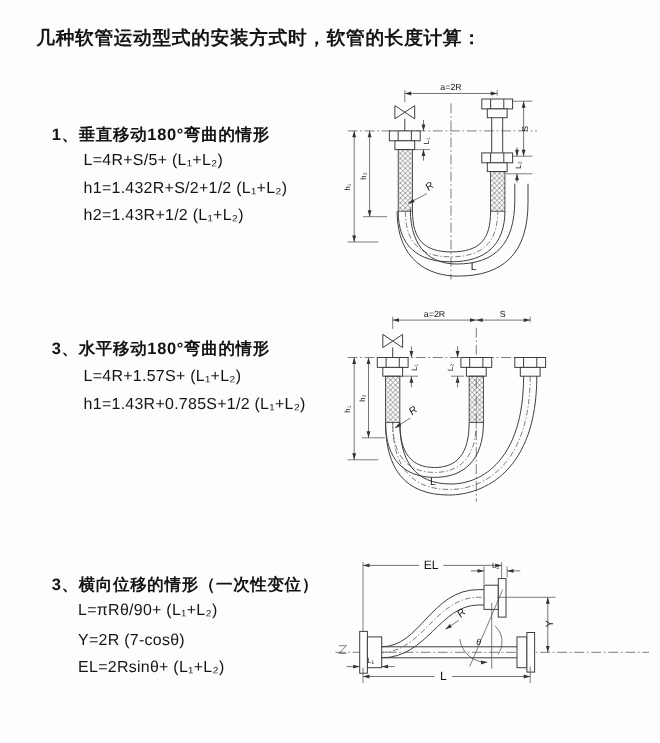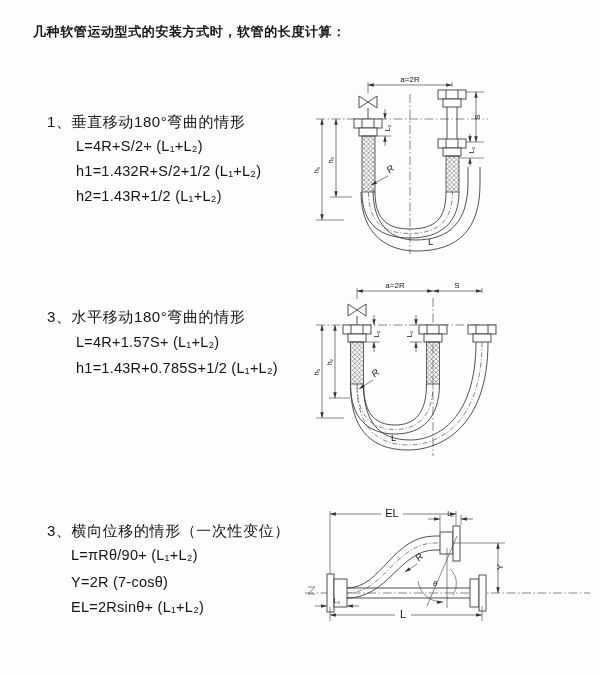--- a/index.html
+++ b/index.html
@@ -1,20 +1,20 @@
 <!DOCTYPE html>
 <html><head>
 <meta charset="utf-8">
 <style>
   html,body{margin:0;padding:0;background:#fff}
   .page{position:relative;width:600px;height:675px;background:#fdfdfd;overflow:hidden;
         font-family:"Liberation Sans","DejaVu Sans",sans-serif;color:#141414}
   .t{position:absolute;white-space:nowrap}
-  .title{font-size:13px;font-weight:bold;letter-spacing:.6px}
-  .heading{font-size:15px;font-weight:normal;letter-spacing:.6px}
+  .title{font-size:17px;font-weight:bold;letter-spacing:.6px}
+  .heading{font-size:15px;font-weight:bold;letter-spacing:.6px}
   .formula{font-size:14.5px;letter-spacing:.25px}
   svg{position:absolute;overflow:visible}
   .ln{fill:none;stroke:#3d3d3d;stroke-width:.9}
   .thin{fill:none;stroke:#4a4a4a;stroke-width:.65}
   .cl{fill:none;stroke:#4a4a4a;stroke-width:.65;stroke-dasharray:9 2.5 1.5 2.5}
   .cls{fill:none;stroke:#4a4a4a;stroke-width:.65;stroke-dasharray:5 2 1.2 2}
   .dim{fill:none;stroke:#3d3d3d;stroke-width:.65}
   .fit{fill:#fdfdfd;stroke:#3d3d3d;stroke-width:.9}
   .braid{fill:url(#hatch);stroke:#3d3d3d;stroke-width:.8}
   text{fill:#161616;font-family:"Liberation Sans","DejaVu Sans",sans-serif}
@@ -36,21 +36,21 @@
       </marker>
       <pattern id="hatch" width="4.5" height="4.5" patternUnits="userSpaceOnUse">
         <path d="M0,4.5 L4.5,0 M0,0 L4.5,4.5" stroke="#5a5a5a" stroke-width="0.55"></path>
       </pattern>
     </defs>
   </svg>
 
   <div class="t title" style="left:33px;top:23px">几种软管运动型式的安装方式时，软管的长度计算：</div>
 
   <div class="t heading" style="left:47px;top:113px">1、垂直移动180°弯曲的情形</div>
-  <div class="t formula" style="left:76px;top:138px">L=4R+S/2+ (L₁+L₂)</div>
+  <div class="t formula" style="left:76px;top:138px">L=4R+S/5+ (L₁+L₂)</div>
   <div class="t formula" style="left:76px;top:163px">h1=1.432R+S/2+1/2 (L₁+L₂)</div>
   <div class="t formula" style="left:76px;top:188px">h2=1.43R+1/2 (L₁+L₂)</div>
 
   <div class="t heading" style="left:47px;top:308px">3、水平移动180°弯曲的情形</div>
   <div class="t formula" style="left:76px;top:334px">L=4R+1.57S+ (L₁+L₂)</div>
   <div class="t formula" style="left:76px;top:360px">h1=1.43R+0.785S+1/2 (L₁+L₂)</div>
 
   <div class="t heading" style="left:47px;top:522px">3、横向位移的情形（一次性变位）</div>
   <div class="t formula" style="left:71px;top:547px">L=πRθ/90+ (L₁+L₂)</div>
   <div class="t formula" style="left:71px;top:574px">Y=2R (7-cosθ)</div>

